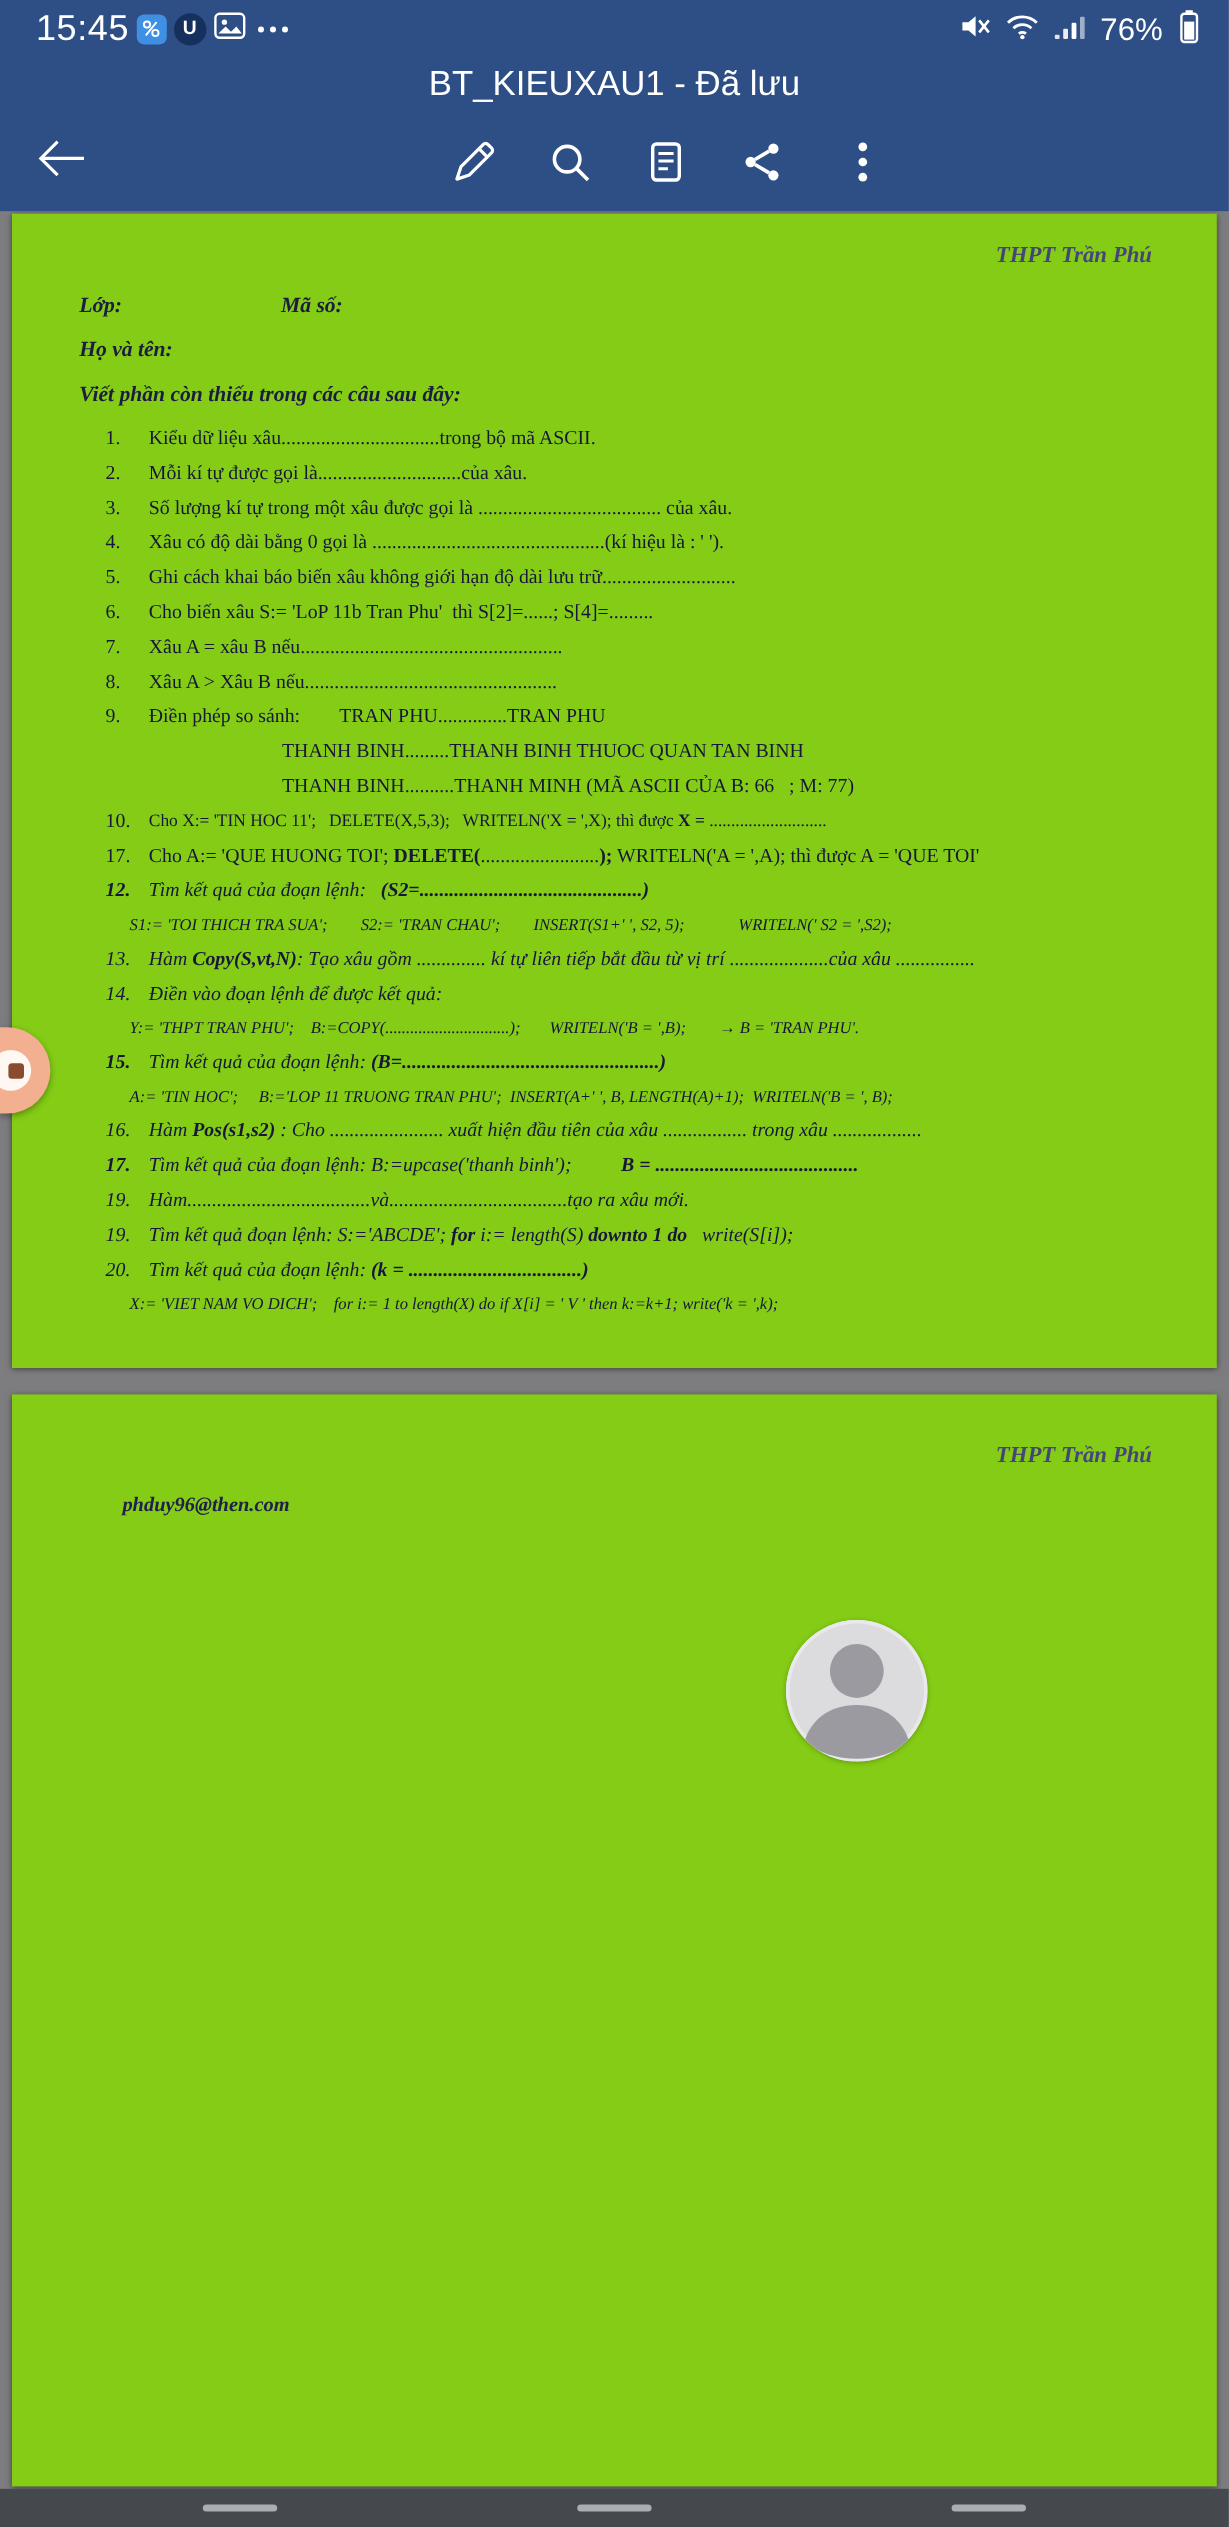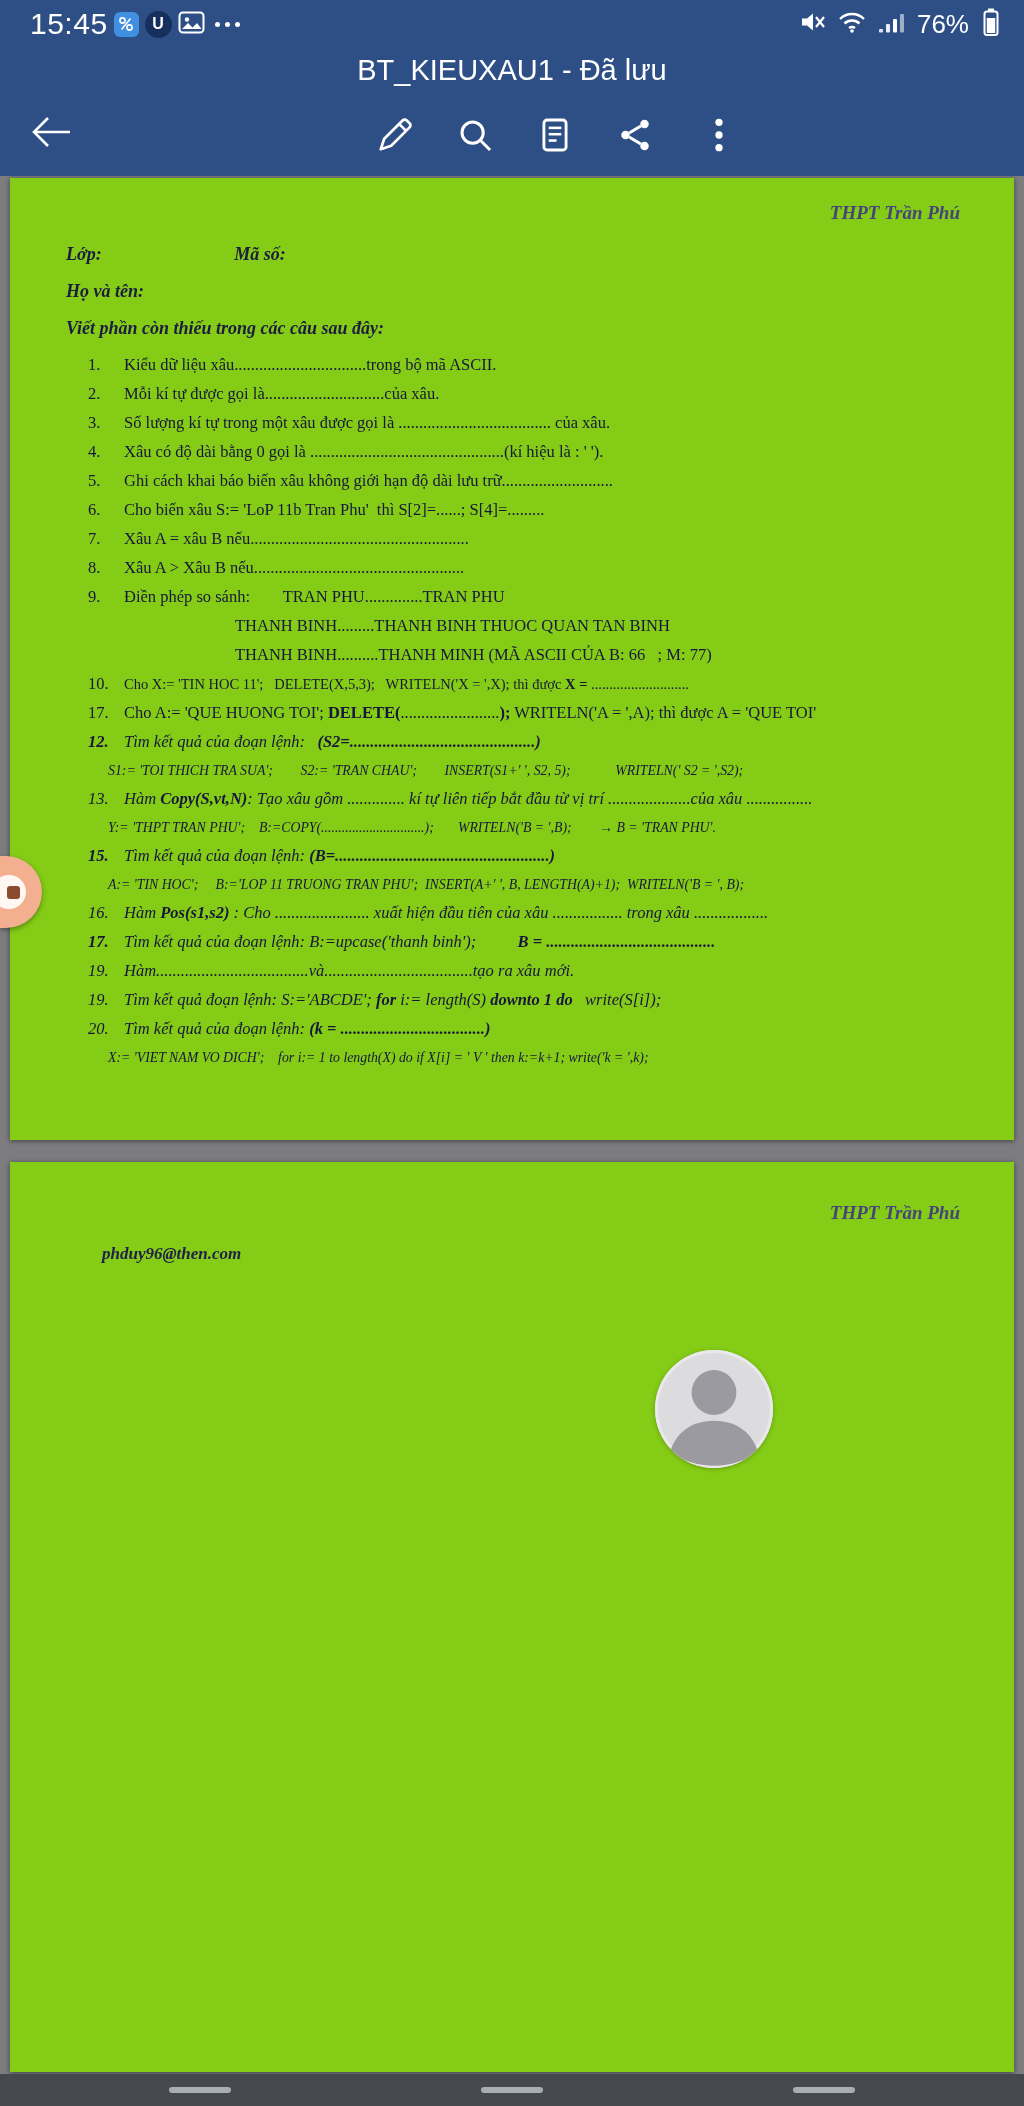--- a/index.html
+++ b/index.html
@@ -230,20 +230,24 @@
         <span class="num b">12.</span>
         <span class="txt"><span>Tìm kết quả của đoạn lệnh:   </span><span class="b">(S2=.............................................)</span></span>
       </div>
       <div class="line sub">
         <span class="txt"><span>S1:= 'TOI THICH TRA SUA';        S2:= 'TRAN CHAU';        INSERT(S1+' ', S2, 5);             WRITELN(' S2 = ',S2);</span></span>
       </div>
       <div class="line qi">
         <span class="num">13.</span>
         <span class="txt"><span>Hàm </span><span class="b">Copy(S,vt,N)</span><span>: Tạo xâu gồm .............. kí tự liên tiếp bắt đầu từ vị trí ....................của xâu ................</span></span>
       </div>
+      <div class="line qi">
+        <span class="num">14.</span>
+        <span class="txt"><span>Điền vào đoạn lệnh để được kết quả:</span></span>
+      </div>
       <div class="line sub">
         <span class="txt"><span>Y:= 'THPT TRAN PHU';    B:=COPY(</span><span>..............................</span><span>);       WRITELN('B = ',B);        → B = 'TRAN PHU'.</span></span>
       </div>
       <div class="line qi">
         <span class="num b">15.</span>
         <span class="txt"><span>Tìm kết quả của đoạn lệnh: </span><span class="b">(B=....................................................)</span></span>
       </div>
       <div class="line sub">
         <span class="txt"><span>A:= 'TIN HOC';     B:='LOP 11 TRUONG TRAN PHU';  INSERT(A+' ', B, LENGTH(A)+1);  WRITELN('B = ', B);</span></span>
       </div>

